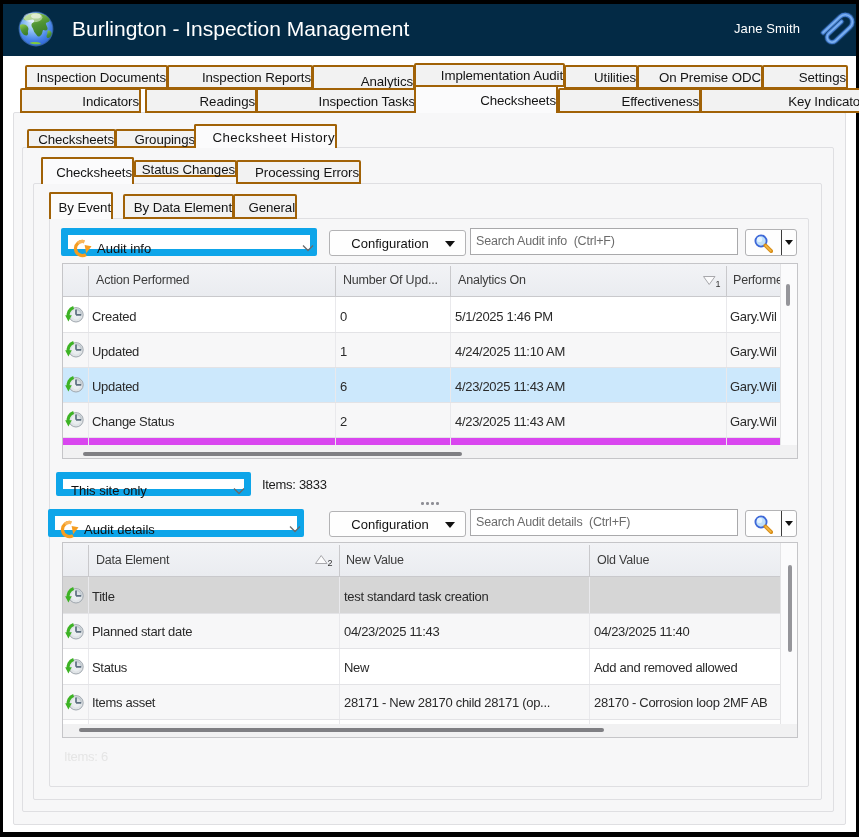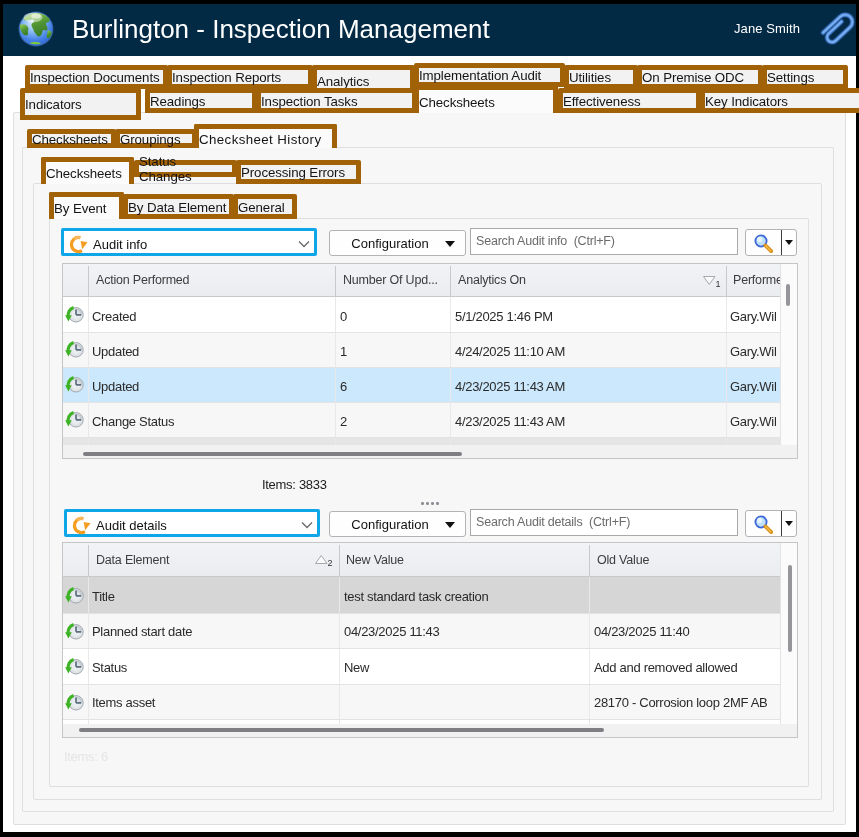--- a/index.html
+++ b/index.html
@@ -2,28 +2,28 @@
 <html><head>
 <meta charset="utf-8">
 <style>
   * { margin:0; padding:0; box-sizing:border-box; }
   html,body { width:859px; height:837px; background:#000; overflow:hidden;
     font-family:"Liberation Sans", sans-serif; }
   .abs { position:absolute; }
   #win { position:absolute; left:0; top:0; width:859px; height:837px; }
   #winbg { position:absolute; left:3px; top:4px; width:853px; height:828px; background:#fff; }
   #titlebar { position:absolute; left:3px; top:4px; width:853px; height:52px; background:#032a45; }
-  .tab { position:absolute; background:#f2f2f2; border:5px solid #a16207;
-    font-size:13.3px; color:#141414; text-align:left; letter-spacing:-0.1px; border-radius:2px 2px 0 0; }
+  .tab { position:absolute; background:#f2f2f2; border:2px solid #a16207;
+    font-size:13.3px; color:#141414; text-align:right; letter-spacing:-0.1px; border-radius:2px 2px 0 0; }
   .tab span { position:relative; top:50%; transform:translateY(-50%); display:block; }
   .tab.sel { background:#fbfbfc; border-bottom:none; z-index:5; }
   .page { position:absolute; background:#f7f7f8; border:1px solid #dfdfe2; border-radius:2px; }
   .hdrtxt { position:absolute; font-size:12.5px; color:#3c3c3c; letter-spacing:-0.2px; white-space:nowrap; }
   .celltxt { position:absolute; font-size:13px; color:#2a2a2a; letter-spacing:-0.3px; white-space:nowrap; }
-  .combo { position:absolute; background:#fff; border:3px solid #0ea5e9; border-radius:2px; }
+  .combo { position:absolute; background:#fff; border:7px solid #0ea5e9; border-radius:2px; }
   .btn { position:absolute; background:#fefefe; border:1px solid #b3b3b5; border-radius:3px; }
 </style>
 </head>
 <body>
 <div id="win">
   <div id="winbg"></div>
   <div id="titlebar">
     <svg class="abs" style="left:14px;top:6px" width="38" height="38" viewBox="0 0 38 38">
       <defs>
         <radialGradient id="sea" cx="42%" cy="30%" r="75%">
@@ -40,21 +40,21 @@
       </defs>
       <circle cx="19" cy="19" r="17.4" fill="#5b8fe8" opacity="0.55"></circle>
       <circle cx="19" cy="19" r="16.4" fill="url(#sea)"></circle>
       <path d="M6.5 8.5 C10 4.2 16 2.6 21.5 3.2 C26 3.7 30.5 6 32.5 9 C33.5 10.8 32 12 30 12.5 C27.5 13.2 30 15.5 30.5 18 C31 20.5 28.5 21 26.5 20 C25.5 19.4 25.8 22.5 24.5 24.5 C23.2 26.5 21 27.5 20 25.5 C19 23.5 17 22.5 16.5 20 C16.1 17.8 14 17 14.5 14.5 C14.9 12.6 17.5 12.5 17 10.5 C16.5 8.5 12 10.5 9.5 10.5 C7.5 10.5 6 9.5 6.5 8.5 Z" fill="url(#lnd)"></path>
       <path d="M3 15 C5.5 13.5 9 14.5 10.5 16.5 C12.5 19 10.5 20.5 11 23 C11.5 25.5 9 26.5 6.5 24.5 C4 22.3 2.5 18 3 15 Z" fill="url(#lnd)"></path>
       <path d="M31 20.5 C33 20 34.8 21.5 34.7 23.5 C34.5 26 32.5 28 31 28 C29.5 28 29 26 30 24.5 C30.8 23.3 30 21 31 20.5 Z" fill="url(#lnd)"></path>
       <path d="M12.5 33 C15.5 34.6 21 34.8 24 33.4 C21.5 31.6 15 31.5 12.5 33 Z" fill="#7ec940"></path>
       <ellipse cx="16" cy="7.5" rx="9.5" ry="4.8" fill="#ffffff" opacity="0.45"></ellipse>
       <ellipse cx="19" cy="6" rx="5" ry="2.6" fill="#ffffff" opacity="0.55"></ellipse>
     </svg>
-    <div class="abs" style="left:69px;top:-1px;height:52px;line-height:52px;color:#fff;font-size:26px;letter-spacing:0px">Burlington - Inspection Management</div>
+    <div class="abs" style="left:69px;top:-1px;height:52px;line-height:52px;color:#fff;font-size:21px;letter-spacing:0px">Burlington - Inspection Management</div>
     <div class="abs" style="left:652px;top:-1px;width:145px;height:52px;line-height:52px;color:#fff;font-size:13px;text-align:right;letter-spacing:0.1px">Jane Smith</div>
     <svg class="abs" style="left:809px;top:1px" width="50" height="50" viewBox="0 0 50 50">
       <g transform="rotate(47 25 25)">
         <path d="M17.5 37 L17.5 13.5 a7.2 7.2 0 0 1 14.4 0 L31.9 33.5 a5 5 0 0 1 -10 0 L21.9 16" fill="none" stroke="#27538f" stroke-width="5.6" stroke-linecap="round" opacity="0.55"></path>
         <path d="M17.5 37 L17.5 13.5 a7.2 7.2 0 0 1 14.4 0 L31.9 33.5 a5 5 0 0 1 -10 0 L21.9 16" fill="none" stroke="#4a85d8" stroke-width="3.8" stroke-linecap="round"></path>
         <path d="M17.5 37 L17.5 13.5 a7.2 7.2 0 0 1 14.4 0 L31.9 33.5 a5 5 0 0 1 -10 0 L21.9 16" fill="none" stroke="#7fb1ef" stroke-width="1.6" stroke-linecap="round"></path>
       </g>
     </svg>
   </div>
 
@@ -78,21 +78,21 @@
   <div class="tab" style="left:564px;top:65px;width:74px;height:24px">
       <span>Utilities</span>
     </div>
   <div class="tab" style="left:637px;top:65px;width:126px;height:24px">
       <span>On Premise ODC</span>
     </div>
   <div class="tab" style="left:762px;top:65px;width:86px;height:24px">
       <span>Settings</span>
     </div>
 
-  <div class="tab" style="left:20px;top:88px;width:121px;height:32px">
+  <div class="tab" style="left:20px;top:88px;width:121px;height:25px">
       <span>Indicators</span>
     </div>
   <div class="tab" style="left:145px;top:88px;width:112px;height:25px">
       <span>Readings</span>
     </div>
   <div class="tab" style="left:256px;top:88px;width:161px;height:25px">
       <span>Inspection Tasks</span>
     </div>
   <div class="tab sel" style="left:414px;top:85px;width:144px;height:28px">
       <span>Checksheets</span>
@@ -117,21 +117,21 @@
   <div class="tab sel" style="left:41px;top:157px;width:93px;height:27px">
       <span>Checksheets</span>
     </div>
   <div class="tab" style="left:134px;top:160px;width:103px;height:17px">
       <span>Status Changes</span>
     </div>
   <div class="tab" style="left:236px;top:160px;width:125px;height:24px">
       <span>Processing Errors</span>
     </div>
 
-  <div class="tab sel" style="left:49px;top:192px;width:75px;height:27px">
+  <div class="tab sel" style="left:49px;top:192px;width:64px;height:27px">
       <span>By Event</span>
     </div>
   <div class="tab" style="left:123px;top:194px;width:111px;height:25px">
       <span>By Data Element</span>
     </div>
   <div class="tab" style="left:233px;top:194px;width:64px;height:25px">
       <span>General</span>
     </div>
 
   <svg width="0" height="0" style="position:absolute">
@@ -175,21 +175,21 @@
     <div class="abs" style="left:5px;top:5px;font-size:12.5px;color:#6b6b6b;letter-spacing:-0.2px">Search Audit info&nbsp; (Ctrl+F)</div>
   </div>
   <div class="btn" style="left:745px;top:229px;width:52px;height:27px">
     <svg class="abs" style="left:7px;top:3px" width="20" height="20" viewBox="0 0 20 20">
         <use href="#magicon"></use>
       </svg>
     <div class="abs" style="left:35px;top:0;width:1px;height:25px;background:#3c3c3c"></div>
     <div class="abs" style="left:39px;top:10px;width:0;height:0;border-left:4.5px solid transparent;border-right:4.5px solid transparent;border-top:5.5px solid #111"></div>
   </div>
 
-  <div class="abs" id="t1" style="left:62px;top:263px;width:736px;height:196px;background:#e5e5e5;border:1px solid #c5c5c8">
+  <div class="abs" id="t1" style="left:62px;top:263px;width:736px;height:196px;background:#d946ef;border:1px solid #c5c5c8">
     <div class="abs" style="left:0;top:0;width:734px;height:33px;background:linear-gradient(#f2f3f6,#eaecf0);border-bottom:1px solid #c9c9cc"></div>
     <div class="abs" style="left:25px;top:2px;width:1px;height:30px;background:#c9c9cc"></div>
     <div class="abs" style="left:272px;top:2px;width:1px;height:30px;background:#c9c9cc"></div>
     <div class="abs" style="left:387px;top:2px;width:1px;height:30px;background:#c9c9cc"></div>
     <div class="abs" style="left:663px;top:2px;width:1px;height:30px;background:#c9c9cc"></div>
     <div class="hdrtxt" style="left:33px;top:9px">Action Performed</div>
     <div class="hdrtxt" style="left:280px;top:9px;width:103px;overflow:hidden">Number Of Upd...</div>
     <div class="hdrtxt" style="left:395px;top:9px">Analytics On</div>
     <div class="hdrtxt" style="left:670px;top:9px;width:48px;overflow:hidden">Performed B</div>
     <svg class="abs" style="left:639px;top:11px" width="20" height="13" viewBox="0 0 20 13">
@@ -239,28 +239,34 @@
     <div class="celltxt" style="left:277px;top:150px">2</div>
     <div class="celltxt" style="left:392px;top:150px">4/23/2025 11:43 AM</div>
     <div class="celltxt" style="left:667px;top:150px;width:47px;overflow:hidden">Gary.Wilson</div>
 
     <div class="abs" style="left:0;top:181px;width:734px;height:13px;background:#f1f1f2"></div>
     <div class="abs" style="left:20px;top:188px;width:379px;height:4px;background:#7f7f83;border-radius:2px"></div>
     <div class="abs" style="left:717px;top:0;width:17px;height:181px;background:#fbfbfc;border-left:1px solid #e4e4e6"></div>
     <div class="abs" style="left:723px;top:20px;width:4px;height:22px;background:#95959a;border-radius:2px"></div>
   </div>
 
+  <div class="combo" style="left:56px;top:472px;width:195px;height:24px">
+    <div class="abs" style="left:8px;top:4px;font-size:13px;color:#111">This site only</div>
+    <svg class="abs" style="left:170px;top:8px" width="12" height="8" viewBox="0 0 12 8">
+        <path d="M1 1.5 L6 6.5 L11 1.5" fill="none" stroke="#6a6a6a" stroke-width="1.3"></path>
+      </svg>
+  </div>
   <div class="celltxt" style="left:262px;top:477px;color:#1a1a1a">Items: 3833</div>
 
   <div class="abs" style="left:421px;top:502px;width:2.5px;height:2.5px;background:#8f8f96;border-radius:50%"></div>
   <div class="abs" style="left:426px;top:502px;width:2.5px;height:2.5px;background:#8f8f96;border-radius:50%"></div>
   <div class="abs" style="left:431px;top:502px;width:2.5px;height:2.5px;background:#8f8f96;border-radius:50%"></div>
   <div class="abs" style="left:436px;top:502px;width:2.5px;height:2.5px;background:#8f8f96;border-radius:50%"></div>
 
-  <div class="combo" style="left:64px;top:509px;width:256px;height:28px">
+  <div class="combo" style="left:48px;top:509px;width:256px;height:28px">
     <svg class="abs" style="left:5px;top:4px" width="19" height="19" viewBox="0 0 19 19">
         <use href="#refresh"></use>
       </svg>
     <div class="abs" style="left:29px;top:6px;font-size:13px;color:#111">Audit details</div>
     <svg class="abs" style="left:234px;top:9px" width="12" height="8" viewBox="0 0 12 8">
         <path d="M1 1.5 L6 6.5 L11 1.5" fill="none" stroke="#6a6a6a" stroke-width="1.3"></path>
       </svg>
   </div>
   <div class="btn" style="left:329px;top:511px;width:137px;height:26px">
     <div class="abs" style="left:0;top:5px;width:120px;text-align:center;font-size:13px;color:#111">Configuration</div>
@@ -317,20 +323,21 @@
       </svg>
     <div class="celltxt" style="left:29px;top:46px">Title</div>
     <div class="celltxt" style="left:281px;top:46px">test standard task creation</div>
     <div class="celltxt" style="left:29px;top:81px">Planned start date</div>
     <div class="celltxt" style="left:281px;top:81px">04/23/2025 11:43</div>
     <div class="celltxt" style="left:531px;top:81px">04/23/2025 11:40</div>
     <div class="celltxt" style="left:29px;top:117px">Status</div>
     <div class="celltxt" style="left:281px;top:117px">New</div>
     <div class="celltxt" style="left:531px;top:117px">Add and removed allowed</div>
     <div class="celltxt" style="left:29px;top:152px">Items asset</div>
+    <div class="celltxt" style="left:281px;top:152px;width:241px;overflow:hidden">28171 - New 28170 child 28171 (op...</div>
     <div class="celltxt" style="left:531px;top:152px;width:186px;overflow:hidden">28170 - Corrosion loop 2MF AB</div>
 
     <div class="abs" style="left:0;top:181px;width:734px;height:13px;background:#f1f1f2"></div>
     <div class="abs" style="left:16px;top:185px;width:525px;height:4px;background:#7f7f83;border-radius:2px"></div>
     <div class="abs" style="left:717px;top:0;width:17px;height:181px;background:#fbfbfc;border-left:1px solid #e4e4e6"></div>
     <div class="abs" style="left:725px;top:22px;width:4px;height:87px;background:#95959a;border-radius:2px"></div>
   </div>
 
   <div class="celltxt" style="left:64px;top:749px;color:#e5e5e5">Items: 6</div>
 </div>

